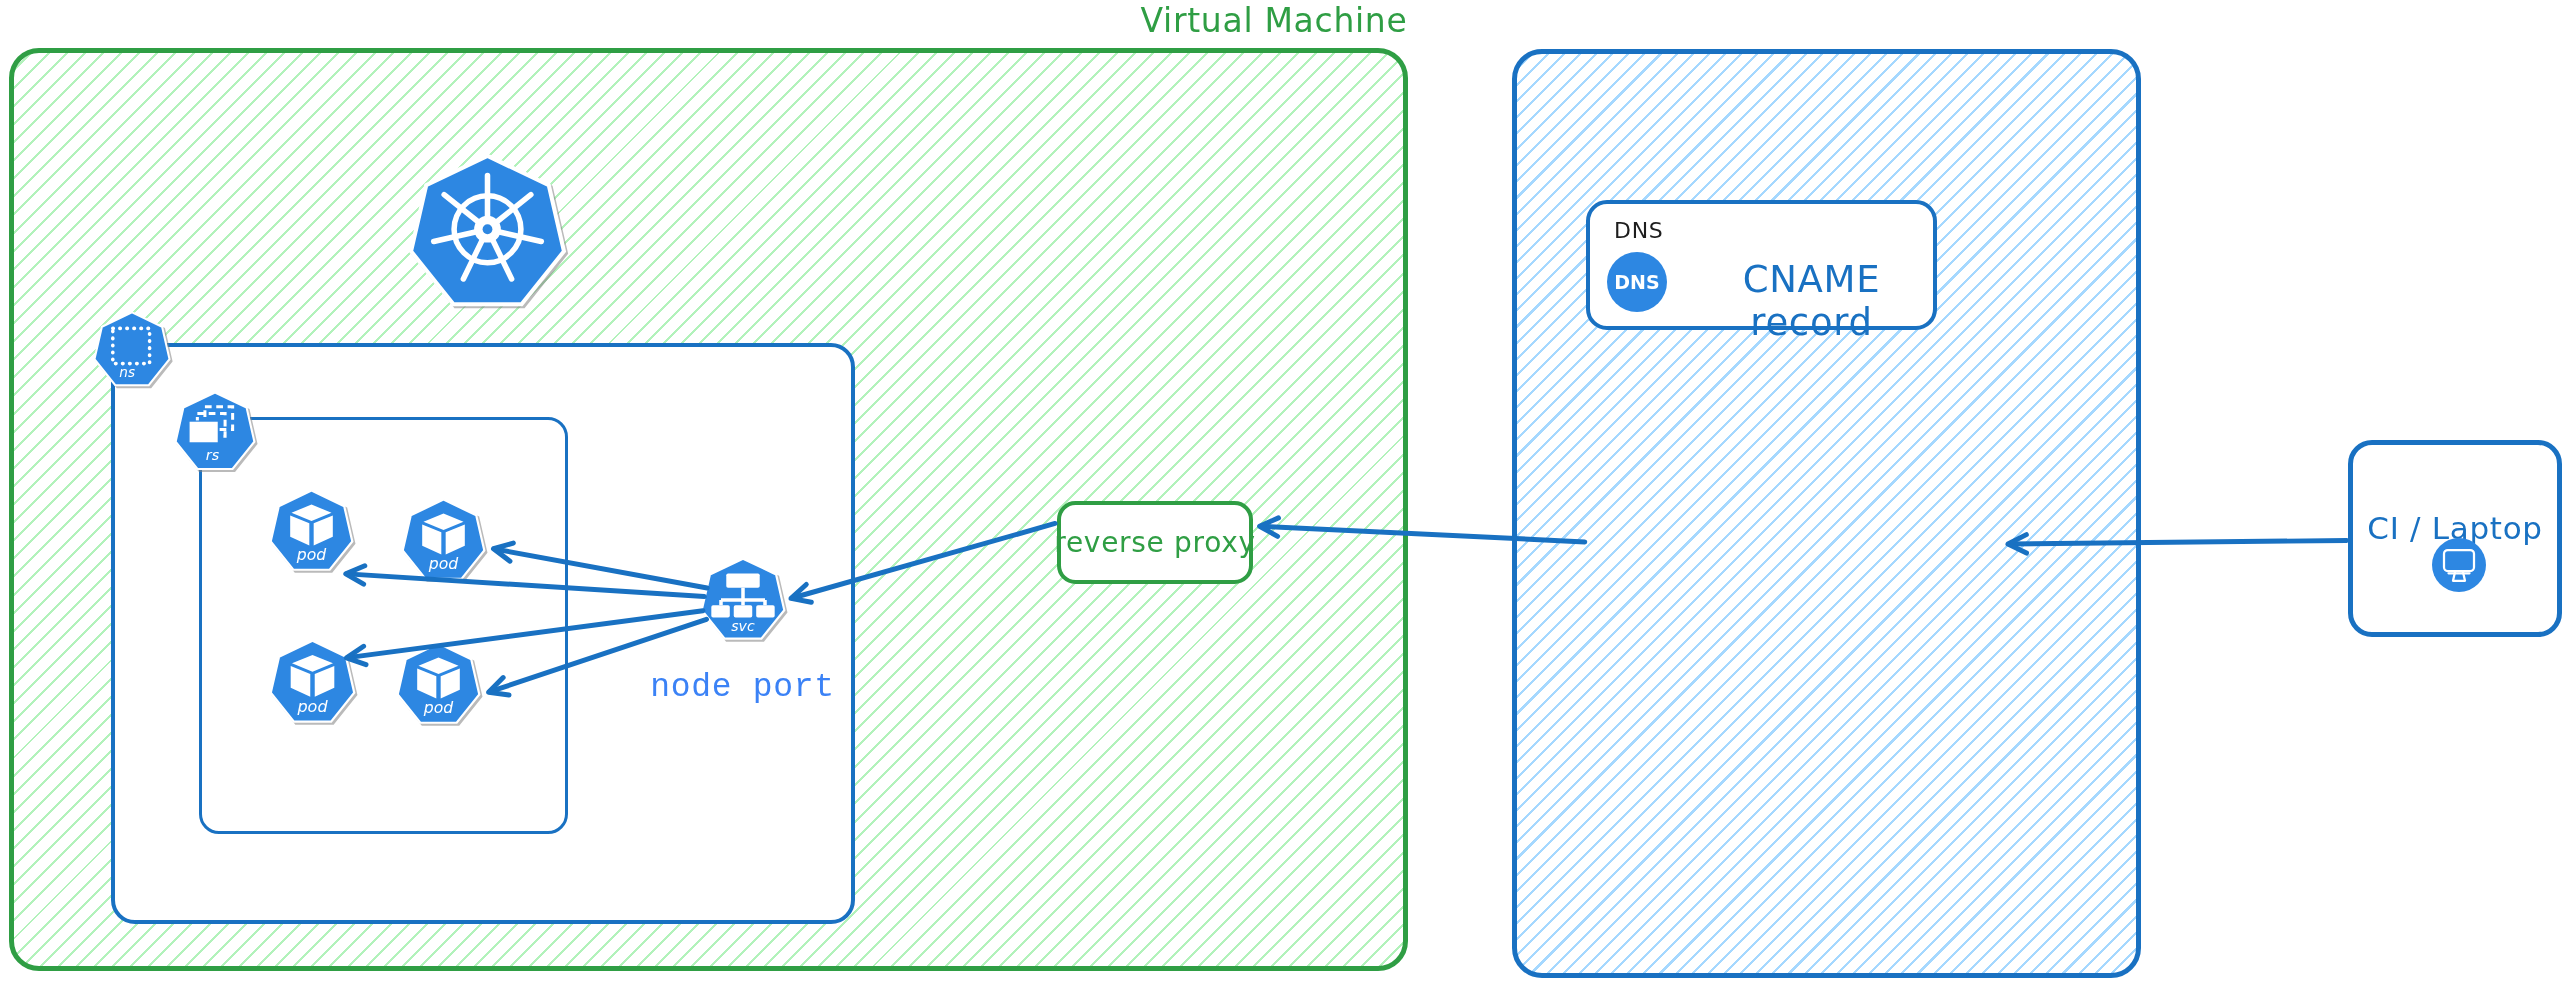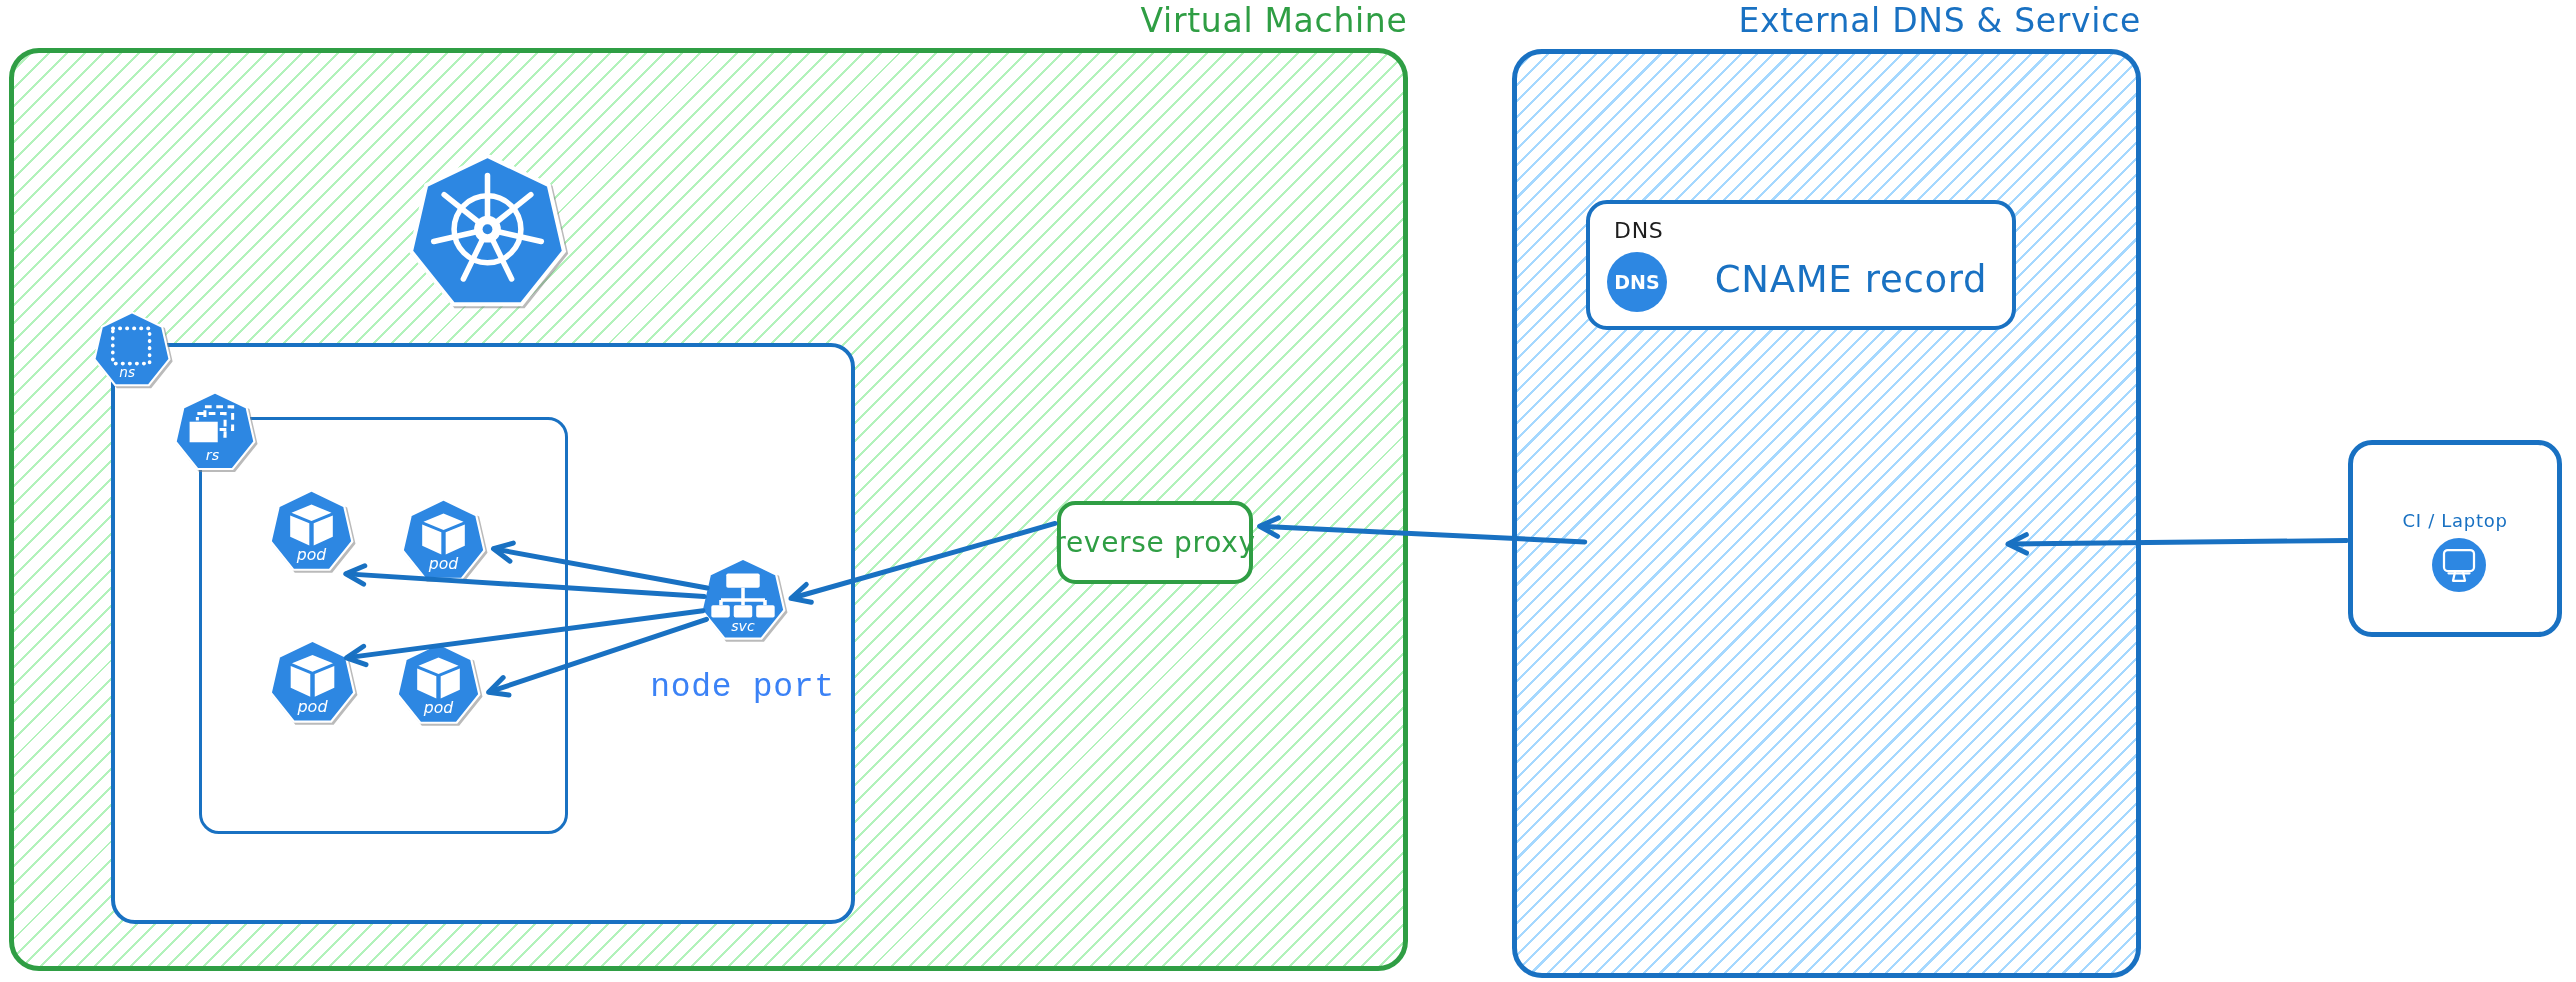--- a/index.html
+++ b/index.html
@@ -39,29 +39,28 @@
   .hepta text{font-family:"DejaVu Sans","Liberation Sans",sans-serif;font-style:italic;}
   .badge-circle{
     position:absolute;border-radius:50%;background:#2d87e2;color:#ffffff;
     display:flex;align-items:center;justify-content:center;
     font-size:19px;font-weight:bold;z-index:3;
   }
   .label{position:absolute;color:#3b82f6;white-space:nowrap;z-index:4;font-family:Liberation Mono, monospace;}
   .arrows{position:absolute;left:0;top:0;z-index:5;pointer-events:none;}
   .dns-tag{position:absolute;left:24px;top:14px;color:#1e1e1e;font-size:22px;letter-spacing:0.7px;}
   .dns-text{position:absolute;left:121px;right:21px;top:54px;text-align:center;color:#1971c2;font-size:37px;letter-spacing:0.7px;}
-  .ci-label{position:absolute;left:0;width:100%;top:65px;text-align:center;color:#1971c2;font-size:18px;letter-spacing:0.7px;}
+  .ci-label{position:absolute;left:0;width:100%;top:65px;text-align:center;color:#1971c2;font-size:31px;letter-spacing:0.7px;}
 </style>
 </head>
 <body>
 
 <div class="canvas">
 
   <div class="group-title green" style="left:8.5px;top:1.4px;width:1399px;">Virtual Machine</div>
-  <div class="group-title blue" style="left:1512px;top:1.4px;width:629px;">External DNS &amp; Service</div>
 
   <div class="group green" style="left:8.5px;top:48px;width:1399px;height:923px;"></div>
   <div class="group blue" style="left:1512px;top:49px;width:629px;height:929px;"></div>
 
   <div class="wbox ns-box" style="left:111px;top:343px;width:744px;height:581px;"></div>
   <div class="wbox rs-box" style="left:199px;top:417px;width:369px;height:417px;"></div>
 
   <svg class="icon hepta" style="left:406px;top:151px;" width="163" height="163" viewBox="0 0 100 100">
     <path d="M50 3 L87.6 21 L96.9 61.5 L70.9 94 L29.1 94 L3.1 61.5 L12.4 21 Z" fill="#2d87e2" stroke="#ffffff" stroke-width="2.5"></path>
     <g stroke="#ffffff" stroke-width="3.4" stroke-linecap="round" fill="none">
@@ -123,21 +122,21 @@
     <rect x="39.5" y="56" width="21" height="14" rx="2" fill="#ffffff"></rect>
     <rect x="65" y="56" width="21" height="14" rx="2" fill="#ffffff"></rect>
     <text x="50" y="85" fill="#ffffff" font-size="16" text-anchor="middle">svc</text>
   </svg>
   <div class="label" style="left:643px;top:669px;width:199px;text-align:center;font-size:33px;letter-spacing:0.7px;">node port</div>
 
   <div class="wbox card greenline" style="left:1057px;top:501px;width:196px;height:83px;">
     <span>reverse proxy</span>
   </div>
 
-  <div class="wbox" style="left:1586px;top:200px;width:430px;height:130px;border:4.3px solid #1971c2;border-radius:21px;">
+  <div class="wbox" style="left:1586px;top:200px;width:351px;height:130px;border:4.3px solid #1971c2;border-radius:21px;">
     <div class="dns-tag">DNS</div>
     <div class="badge-circle" style="left:17px;top:48px;width:60px;height:60px;">
       <span>DNS</span>
     </div>
     <div class="dns-text">CNAME record</div>
   </div>
 
 
   <div class="wbox" style="left:2348px;top:440px;width:214px;height:197px;border:5px solid #1971c2;border-radius:24px;">
     <div class="ci-label">CI / Laptop</div>

